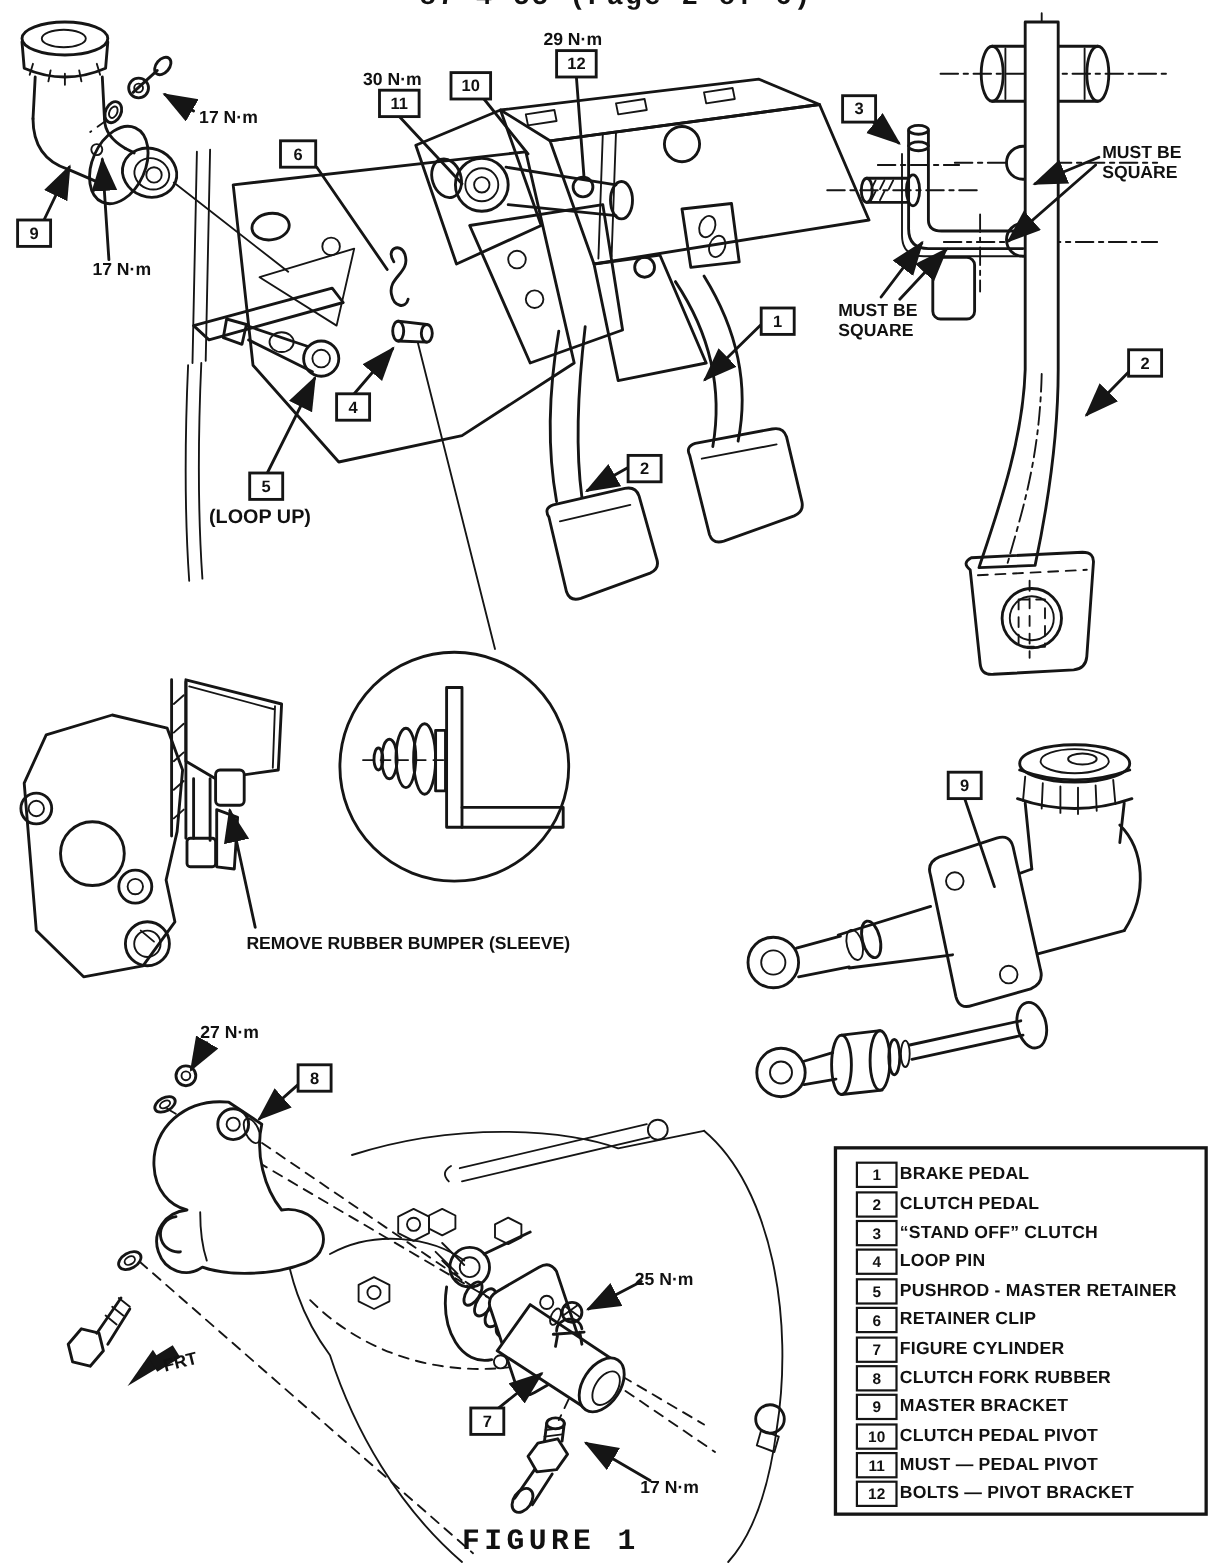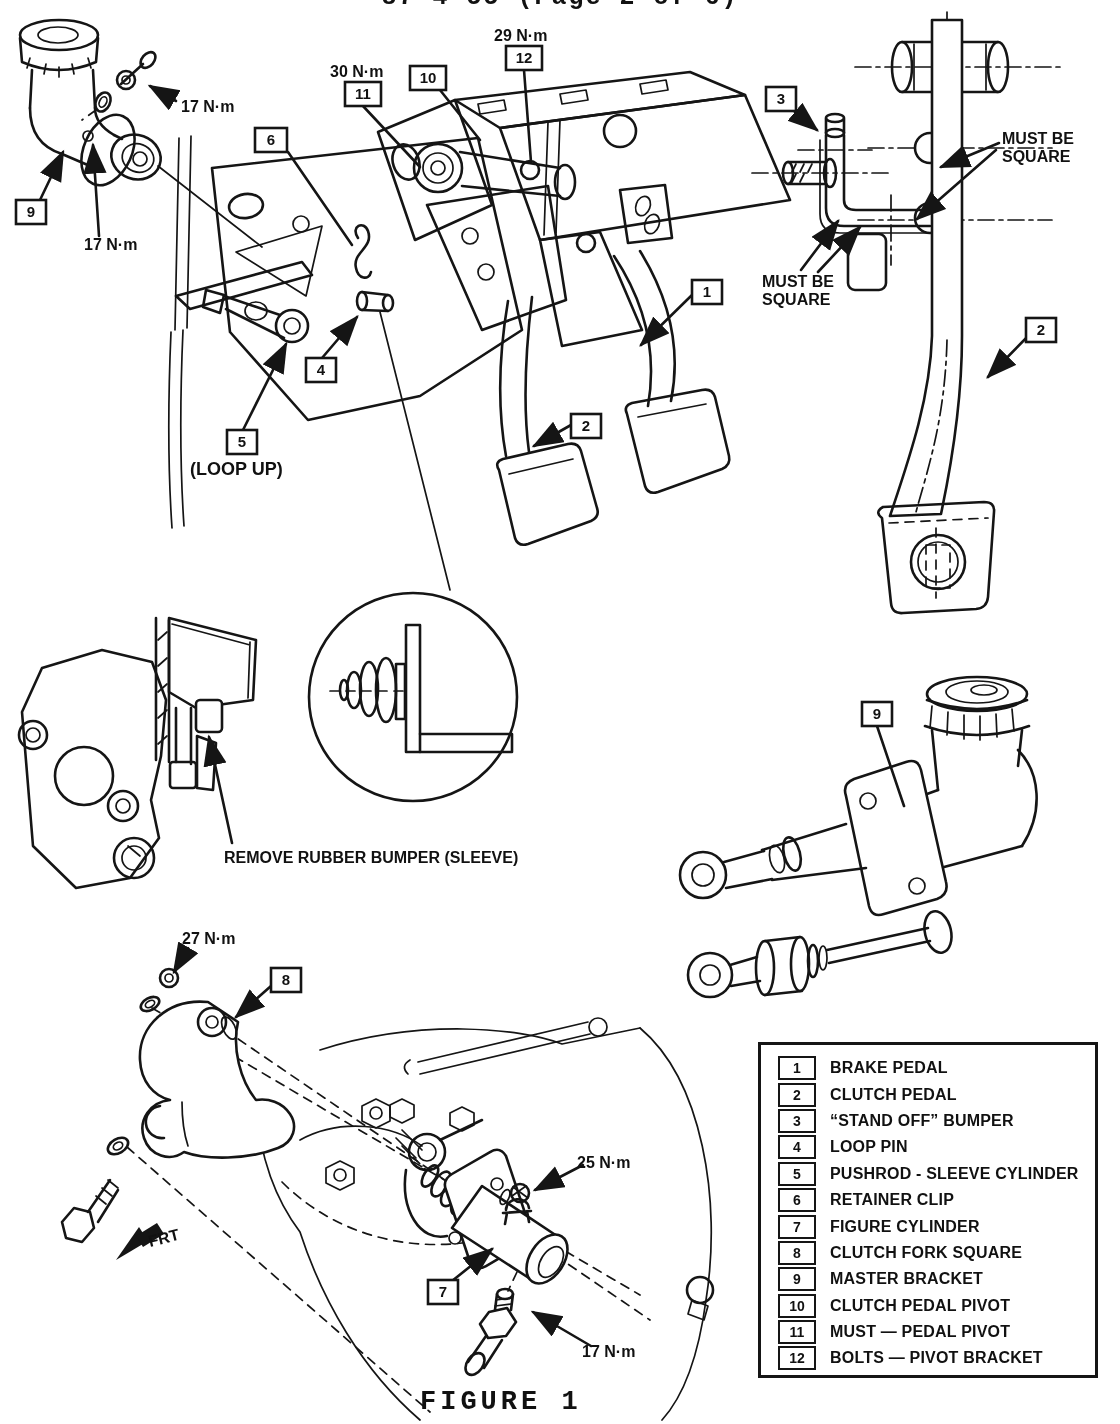--- a/index.html
+++ b/index.html
@@ -21,21 +21,21 @@
   .lbl{font:bold 16px "Liberation Sans",sans-serif;}
   .lbl-lg{font:bold 18px "Liberation Sans",sans-serif;}
   .cnum{font:bold 15px "Liberation Sans",sans-serif;text-anchor:middle;}
   .cbox{fill:#fff;stroke:#151515;stroke-width:2.6;}
   
   .legend{position:absolute;left:758px;top:1042px;width:340px;height:336px;
           border:3px solid #151515;box-sizing:border-box;background:#fff;padding-top:10px;}
   .legend-row{height:26.4px;display:flex;align-items:center;}
   .legend-num{display:inline-block;width:34px;height:20px;margin-left:17px;border:2px solid #151515;
               font:bold 14px "Liberation Sans",sans-serif;text-align:center;line-height:20px;flex:none;}
-  .legend-lab{margin-left:14px;font:bold 16px "Liberation Sans",sans-serif;letter-spacing:.2px;white-space:nowrap;}
+  .legend-lab{margin-left:2px;font:bold 16px "Liberation Sans",sans-serif;letter-spacing:.2px;white-space:nowrap;}
   .figcap{position:absolute;left:420px;top:1387px;width:280px;text-align:left;
           font:bold 27px "Liberation Mono",monospace;letter-spacing:4px;}
 </style>
 </head>
 <body>
 
 <div class="page">
 
   <div class="hdr-clip">
     <span>87-4-55 (Page 2 of 6)</span>
@@ -419,41 +419,41 @@
     <div class="legend-row">
         <span class="legend-num">1</span>
         <span class="legend-lab">BRAKE PEDAL</span>
       </div>
     <div class="legend-row">
         <span class="legend-num">2</span>
         <span class="legend-lab">CLUTCH PEDAL</span>
       </div>
     <div class="legend-row">
         <span class="legend-num">3</span>
-        <span class="legend-lab">“STAND OFF” BUMPER</span>
+        <span class="legend-lab">“STAND OFF” CLUTCH</span>
       </div>
     <div class="legend-row">
         <span class="legend-num">4</span>
         <span class="legend-lab">LOOP PIN</span>
       </div>
     <div class="legend-row">
         <span class="legend-num">5</span>
-        <span class="legend-lab">PUSHROD - SLEEVE CYLINDER</span>
+        <span class="legend-lab">PUSHROD - MASTER RETAINER</span>
       </div>
     <div class="legend-row">
         <span class="legend-num">6</span>
         <span class="legend-lab">RETAINER CLIP</span>
       </div>
     <div class="legend-row">
         <span class="legend-num">7</span>
         <span class="legend-lab">FIGURE CYLINDER</span>
       </div>
     <div class="legend-row">
         <span class="legend-num">8</span>
-        <span class="legend-lab">CLUTCH FORK SQUARE</span>
+        <span class="legend-lab">CLUTCH FORK RUBBER</span>
       </div>
     <div class="legend-row">
         <span class="legend-num">9</span>
         <span class="legend-lab">MASTER BRACKET</span>
       </div>
     <div class="legend-row">
         <span class="legend-num">10</span>
         <span class="legend-lab">CLUTCH PEDAL PIVOT</span>
       </div>
     <div class="legend-row">

